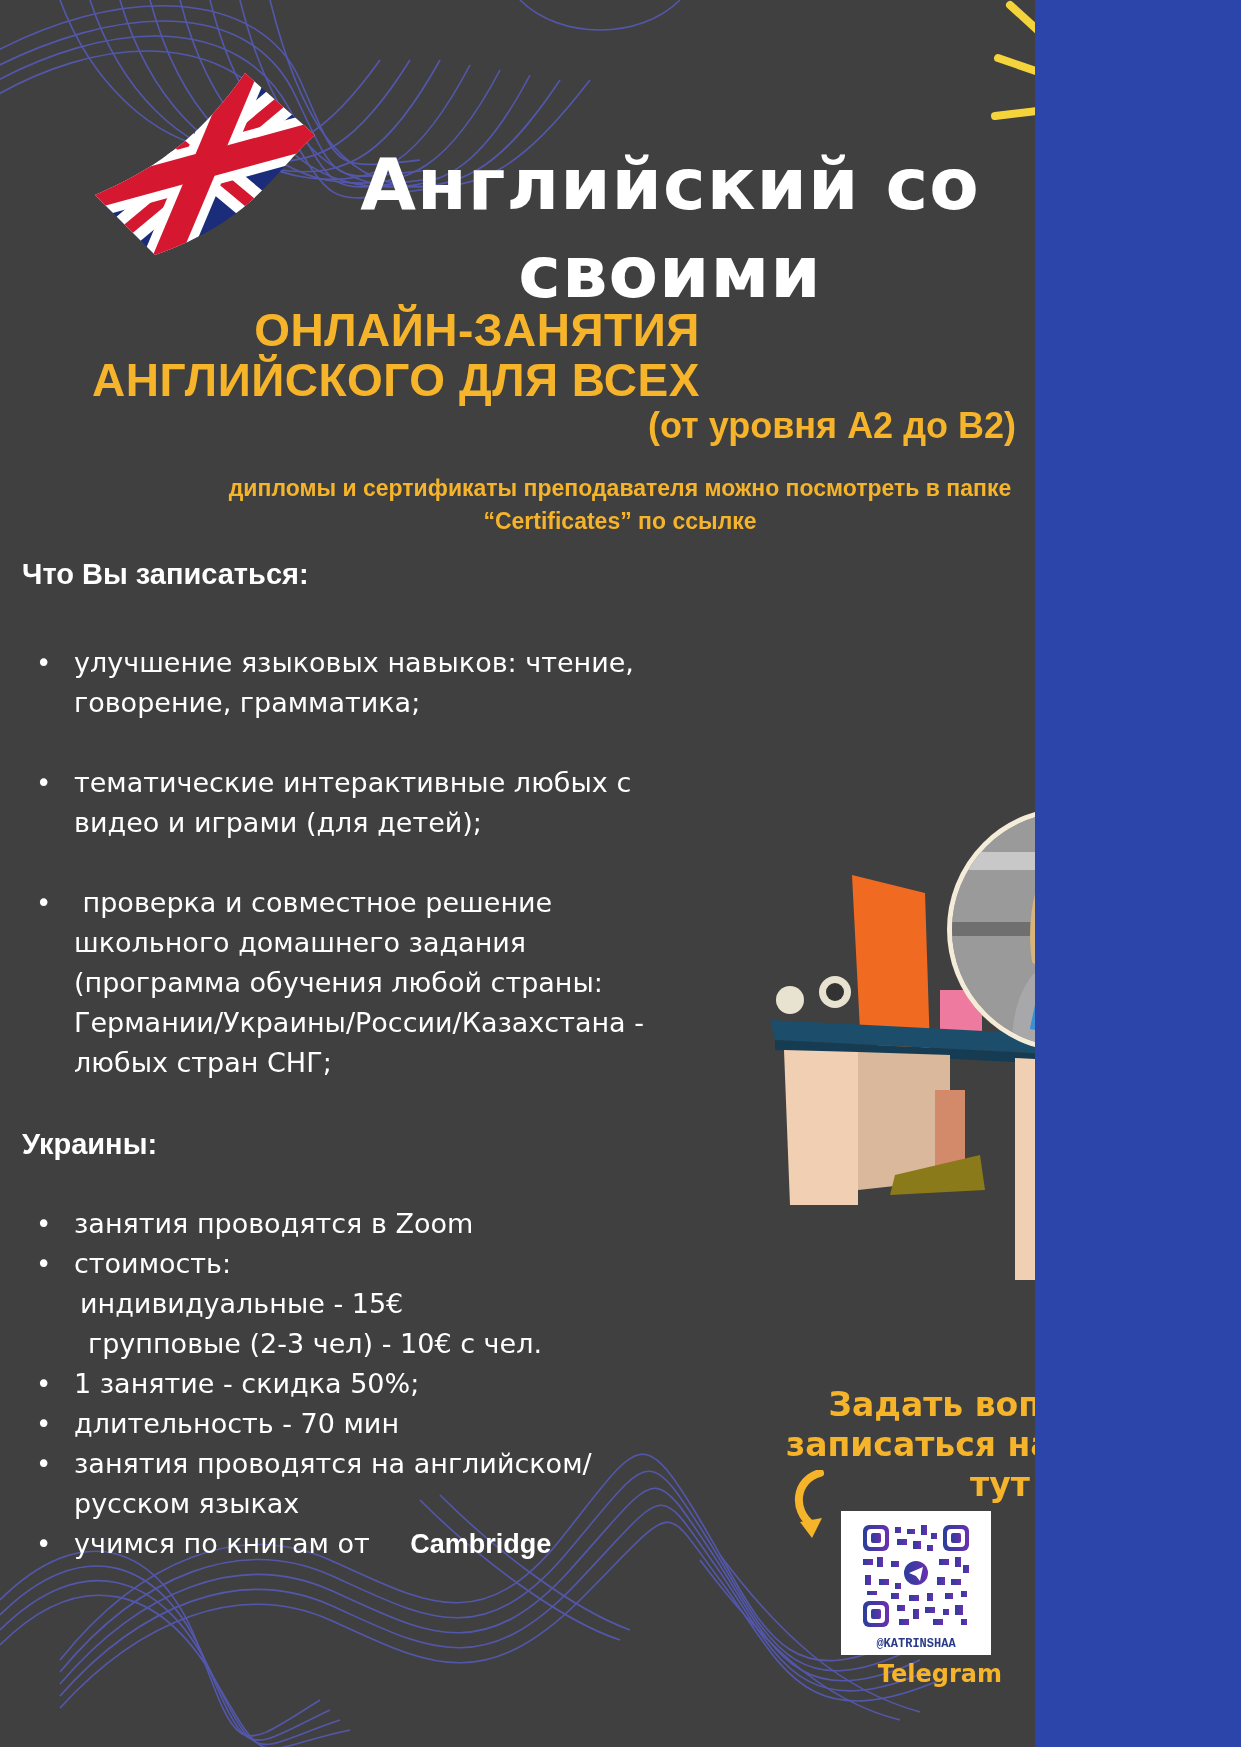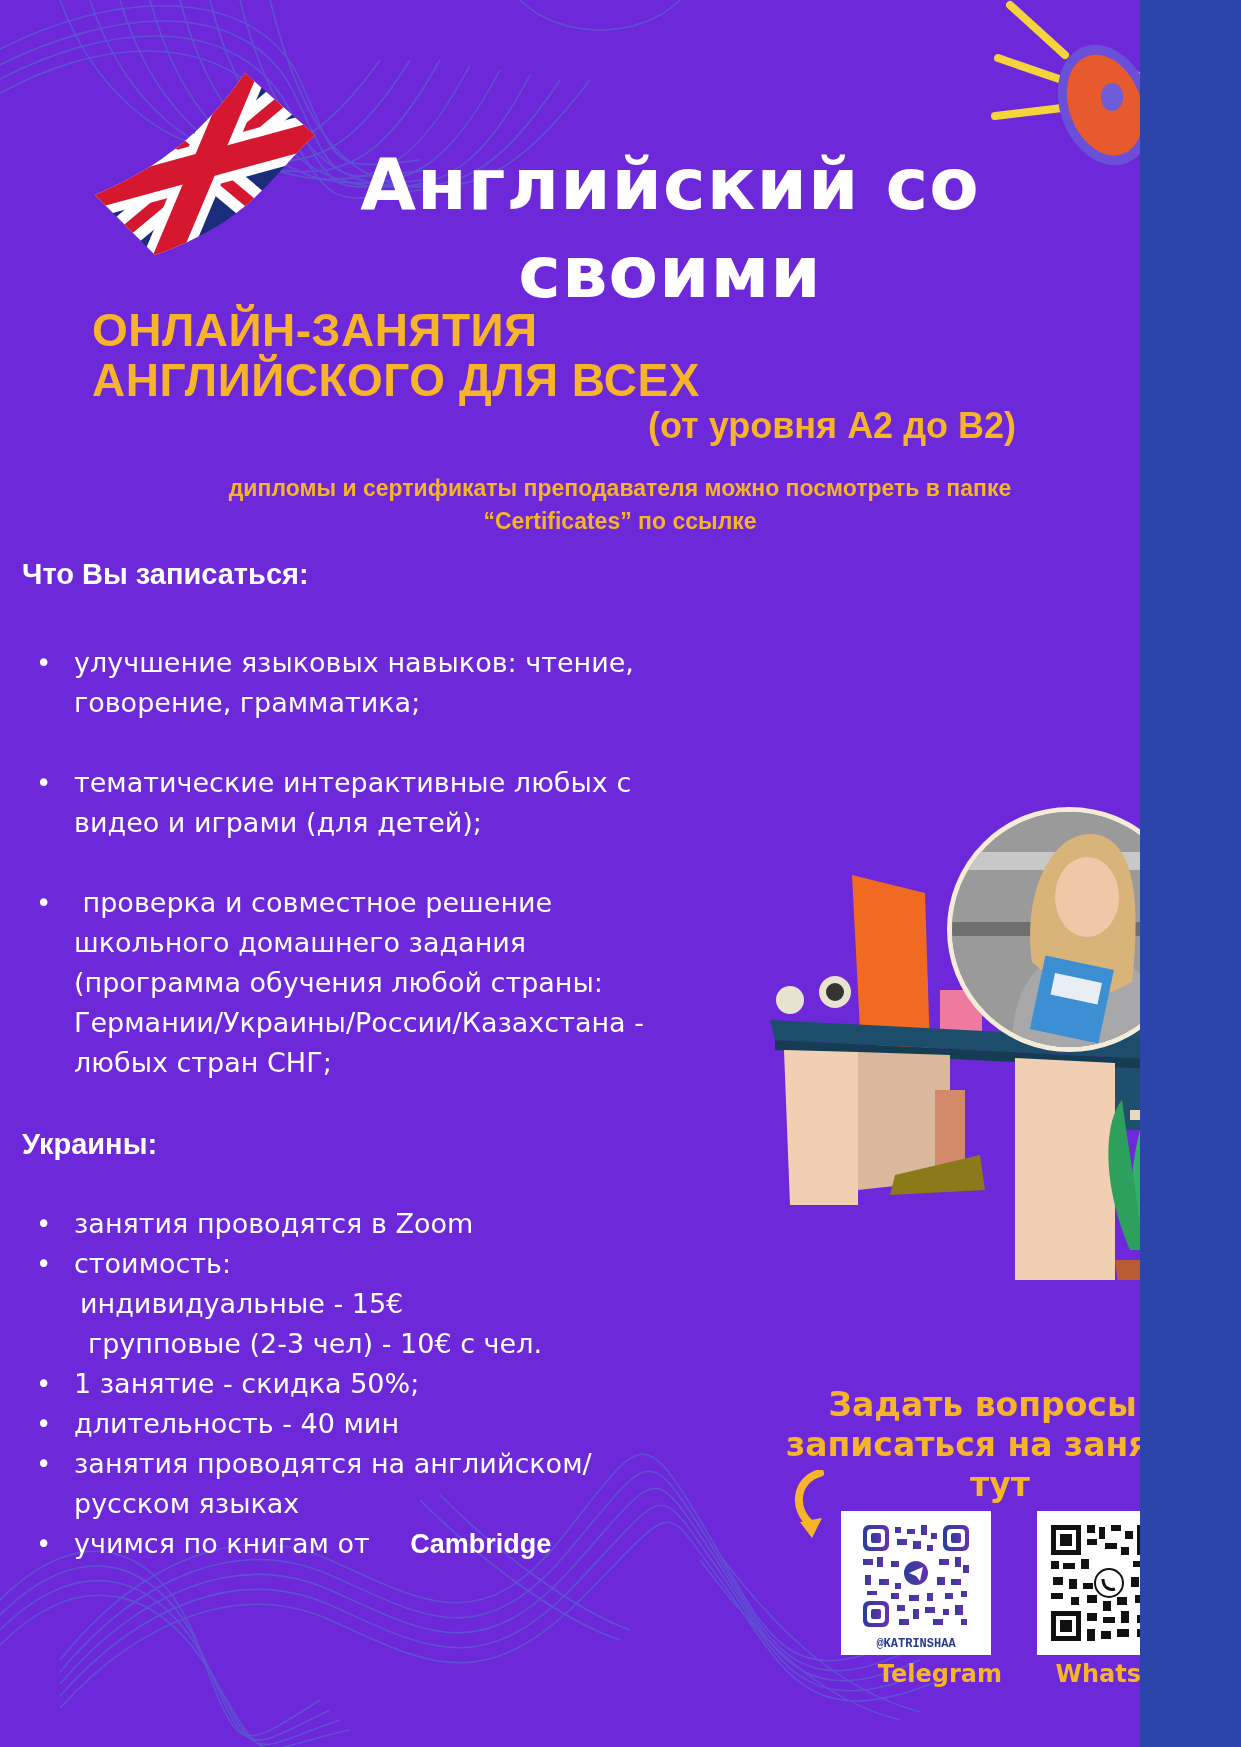--- a/index.html
+++ b/index.html
@@ -3,35 +3,35 @@
 <meta charset="utf-8">
 <style>
   * { box-sizing: border-box; margin: 0; padding: 0; }
   html, body { width: 1241px; height: 1747px; overflow: hidden; }
   body {
     background: #2b45ab;
     font-family: "DejaVu Sans", sans-serif;
     position: relative;
     color: #ffffff;
   }
-  .page { position: absolute; inset: 0; width: 1140px; height: 1747px; background: #6d28d9; overflow: hidden; }
+  .page { position: absolute; inset: 0; width: 1035px; height: 1747px; background: #404040; overflow: hidden; }
   .bg-waves { position: absolute; inset: 0; pointer-events: none; }
   .abs { position: absolute; }
 
   
   .title {
     position: absolute; left: 330px; top: 140px; width: 680px;
     text-align: center; font-weight: 900; font-size: 72px; line-height: 88px;
     color: #ffffff; letter-spacing: 1px;
     font-family: "DejaVu Sans", sans-serif;
   }
   .subtitle {
     position: absolute; left: 92px; top: 305px;
     color: #f6b42b; font-family: "Liberation Sans", sans-serif; font-weight: 700;
-    font-size: 46px; line-height: 50px; letter-spacing: 0.5px;
+    font-size: 46px; line-height: 50px; letter-spacing: 0.5px; text-align: right;
   }
   .level {
     position: absolute; left: 648px; top: 405px;
     color: #f6b42b; font-family: "Liberation Sans", sans-serif; font-weight: 700;
     font-size: 36px;
   }
   .certs {
     position: absolute; left: 130px; top: 472px; width: 980px; text-align: center;
     color: #f6b42b; font-family: "Liberation Sans", sans-serif; font-weight: 700;
     font-size: 23px; line-height: 33px;
@@ -235,21 +235,21 @@
       <div>стоимость:</div>
       <div style="margin-left:-38px;padding-left:44px">индивидуальные - 15€</div>
       <div style="margin-left:-30px;padding-left:44px">групповые (2-3 чел) - 10€ с чел.</div>
     </li>
     <li>
       <span class="bullet">•</span>
       <div>1 занятие - скидка 50%;</div>
     </li>
     <li>
       <span class="bullet">•</span>
-      <div>длительность - 40 мин</div>
+      <div>длительность - 70 мин</div>
     </li>
     <li>
       <span class="bullet">•</span>
       <div>занятия проводятся на английском/</div>
       <div>русском языках</div>
     </li>
     <li>
       <span class="bullet">•</span>
       <div><span style="white-space:pre">учимся по книгам от </span><span class="bold">Cambridge</span></div>
     </li>

